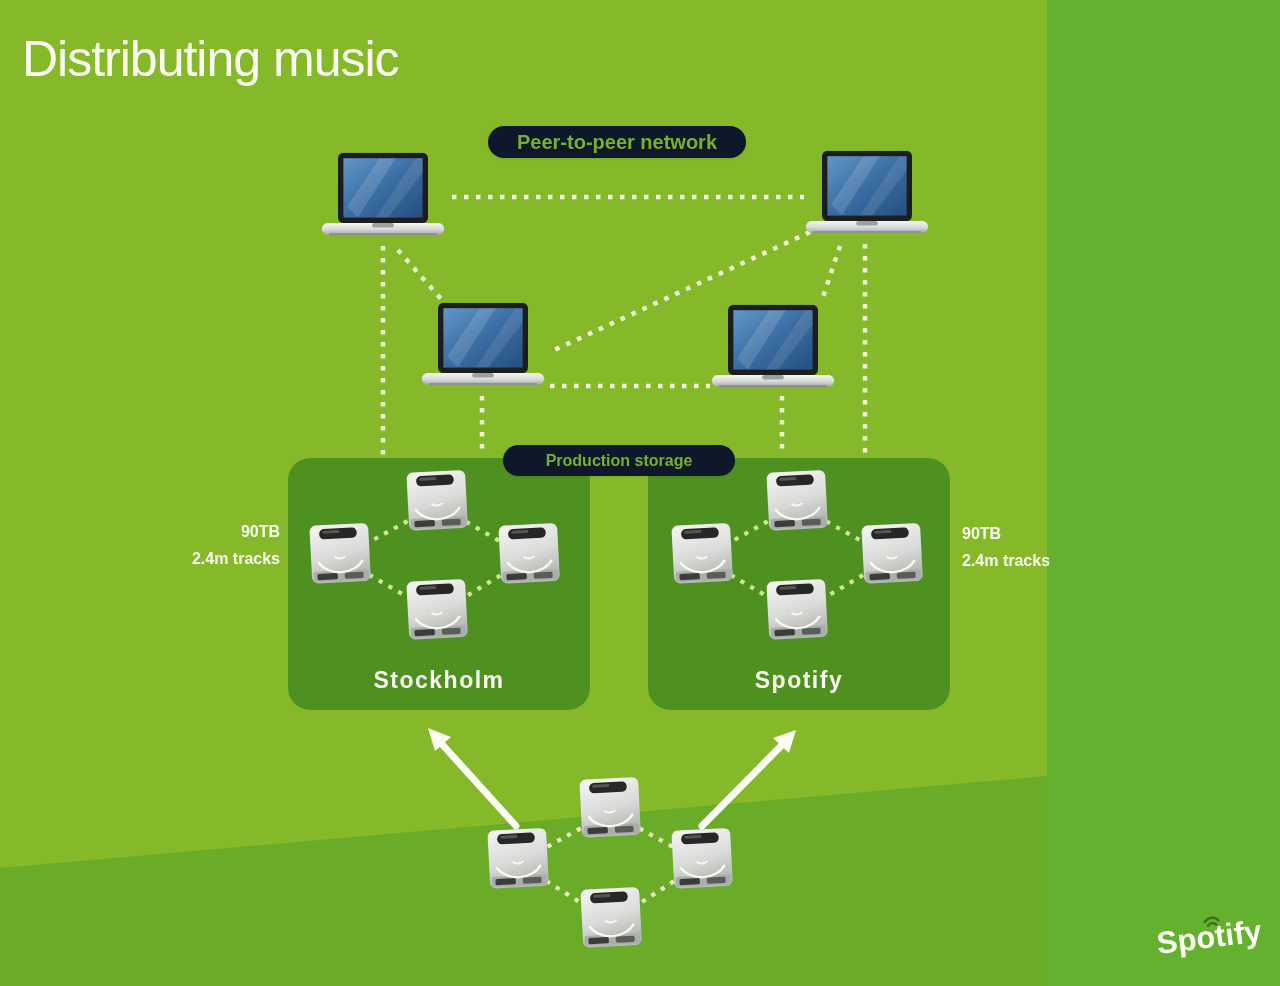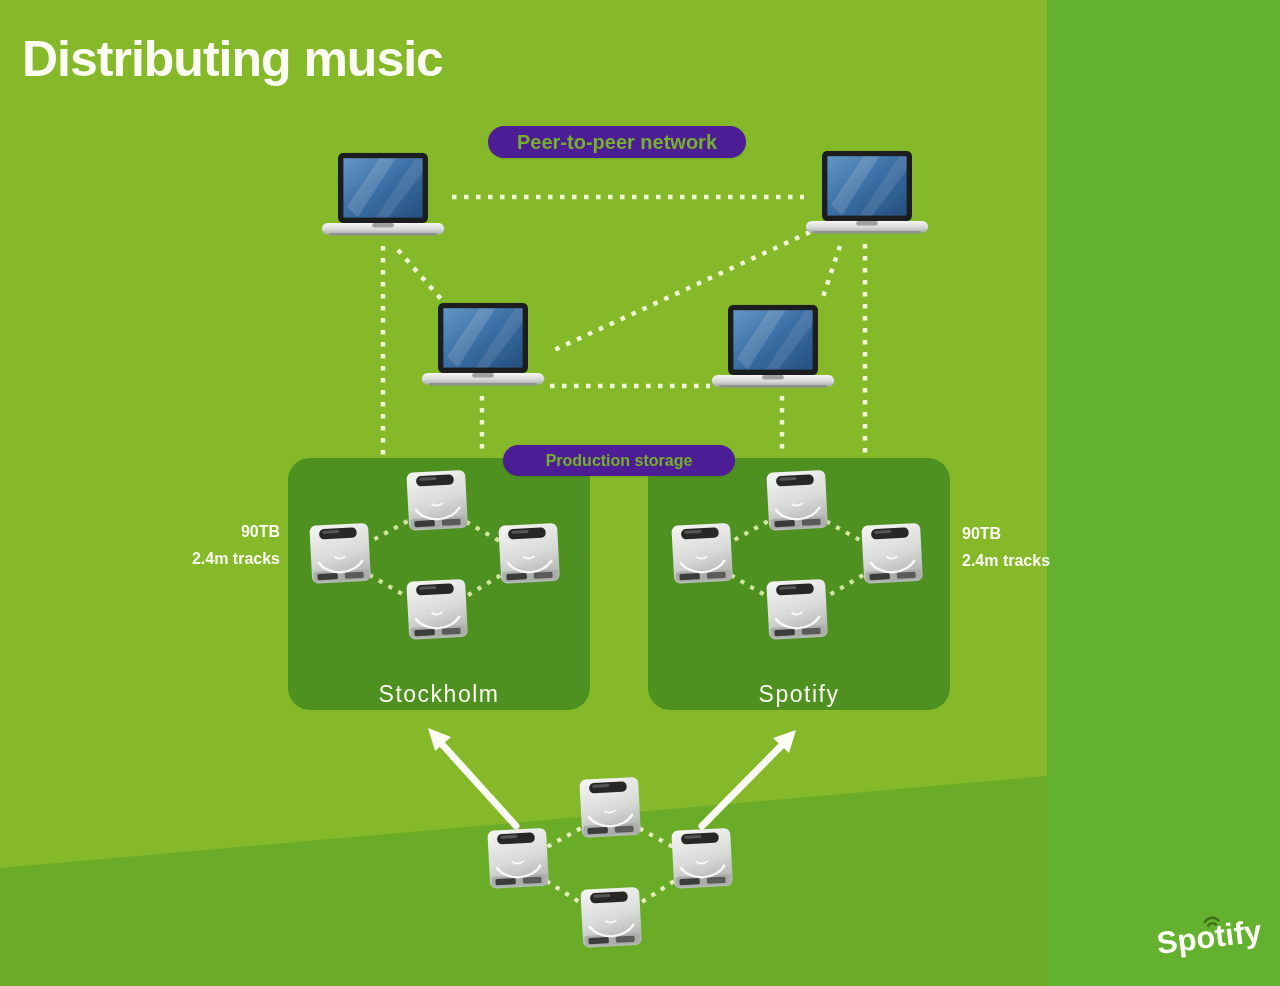--- a/index.html
+++ b/index.html
@@ -7,41 +7,41 @@
     position:relative;width:1280px;height:986px;overflow:hidden;
     background:#86b92a;
     font-family:"Liberation Sans","DejaVu Sans",sans-serif;
   }
   .bg-svg,.lines-svg{position:absolute;left:0;top:0;width:1280px;height:986px;}
   .bg-svg{z-index:0;}
   .lines-svg{z-index:3;pointer-events:none;}
 
   .title{
     position:absolute;left:22px;top:30px;z-index:4;
-    font-size:50px;font-weight:bold;letter-spacing:-1px;color:#fcfdf2;
+    font-size:50px;font-weight:normal;letter-spacing:-1px;color:#fcfdf2;
   }
 
   .pill{
-    position:absolute;z-index:5;background:#4c1d95;border-radius:20px;
+    position:absolute;z-index:5;background:#0f172a;border-radius:20px;
     text-align:center;color:#77b02b;font-weight:bold;
     box-shadow:0 1px 2px rgba(60,110,10,.25);
   }
   .pill-p2p{left:488px;top:126px;width:258px;height:32px;line-height:32px;font-size:20px;}
   .pill-prod{left:503px;top:445px;width:232px;height:31px;line-height:31px;font-size:16px;}
   .pill-master{left:522px;top:748px;width:180px;height:31px;line-height:31px;font-size:19px;}
 
   .storage-box{
     position:absolute;z-index:1;width:302px;height:252px;border-radius:22px;
     background:#4e9120;
   }
   .box-stockholm{left:288px;top:458px;}
   .box-london{left:648px;top:458px;}
   .box-label{
-    position:absolute;bottom:2px;left:0;width:100%;text-align:center;
-    color:#fbfdf0;font-size:23px;font-weight:normal;letter-spacing:1.5px;
+    position:absolute;bottom:16px;left:0;width:100%;text-align:center;
+    color:#fbfdf0;font-size:23px;font-weight:bold;letter-spacing:1.5px;
   }
 
   .laptop{position:absolute;z-index:4;width:126px;height:92px;}
   .laptop-1{left:320px;top:150px;}
   .laptop-2{left:804px;top:148px;}
   .laptop-3{left:420px;top:300px;}
   .laptop-4{left:710px;top:302px;}
 
   .drive{position:absolute;z-index:4;width:80px;height:72px;}
 

